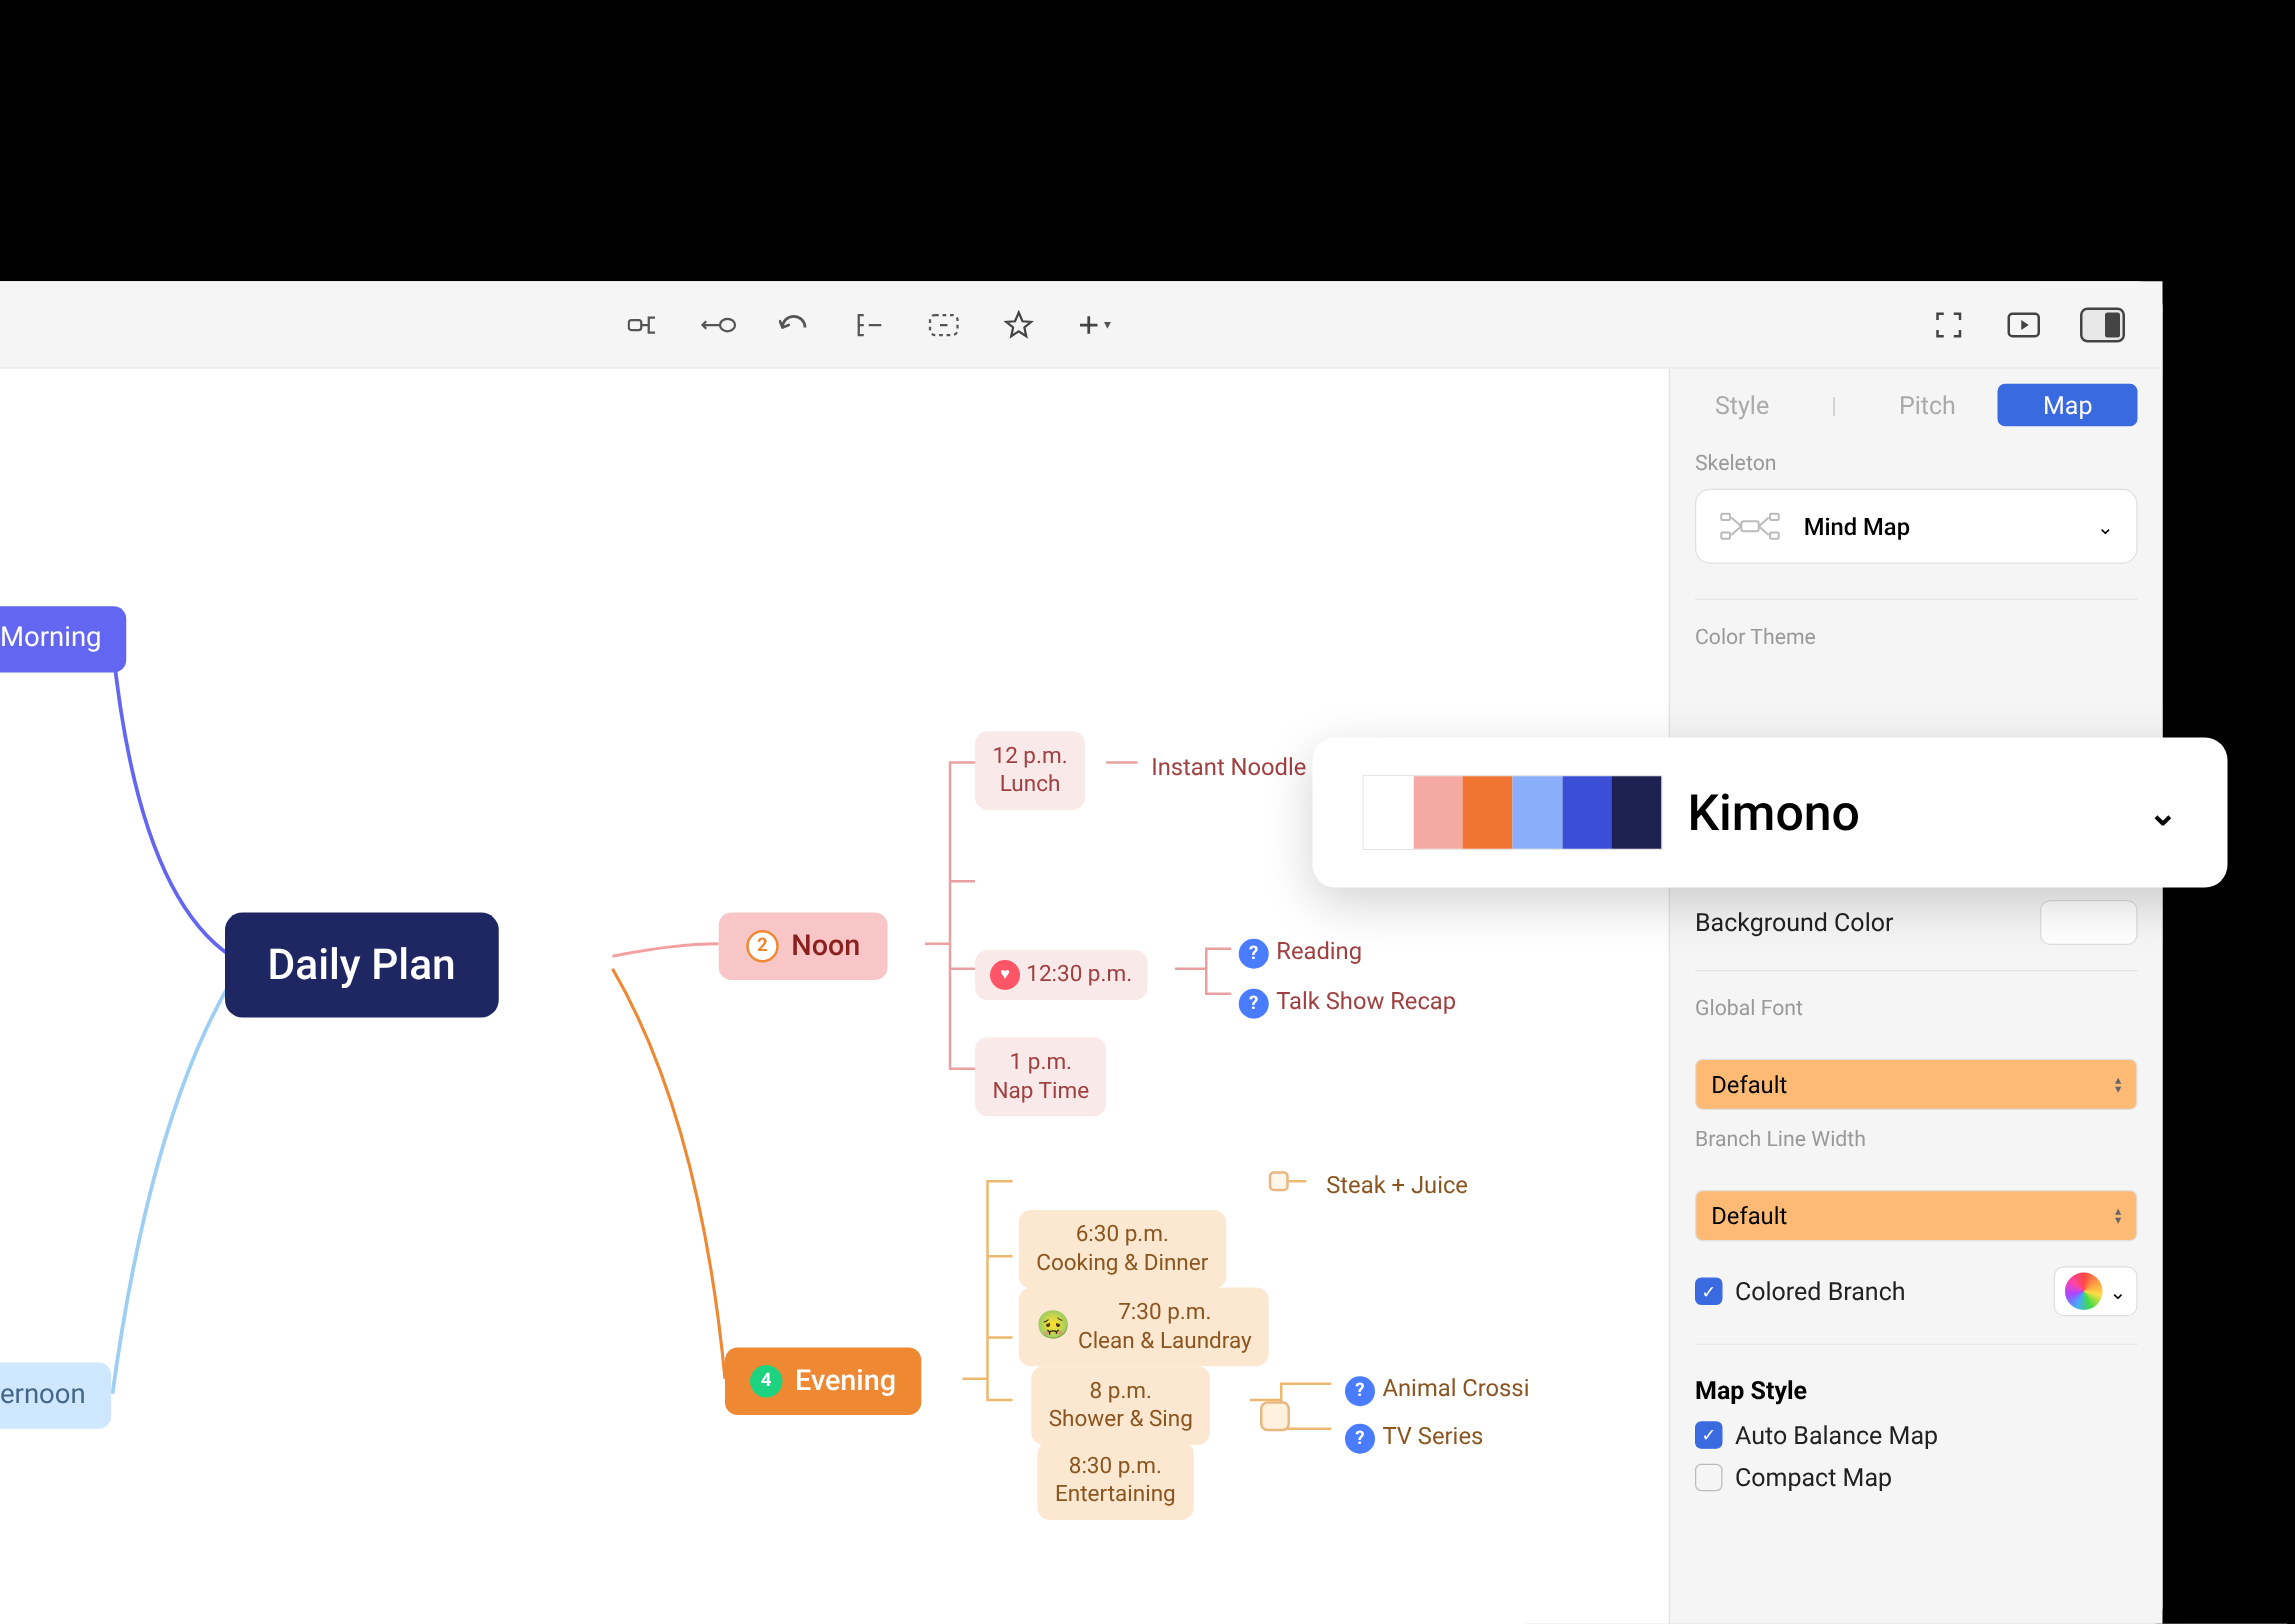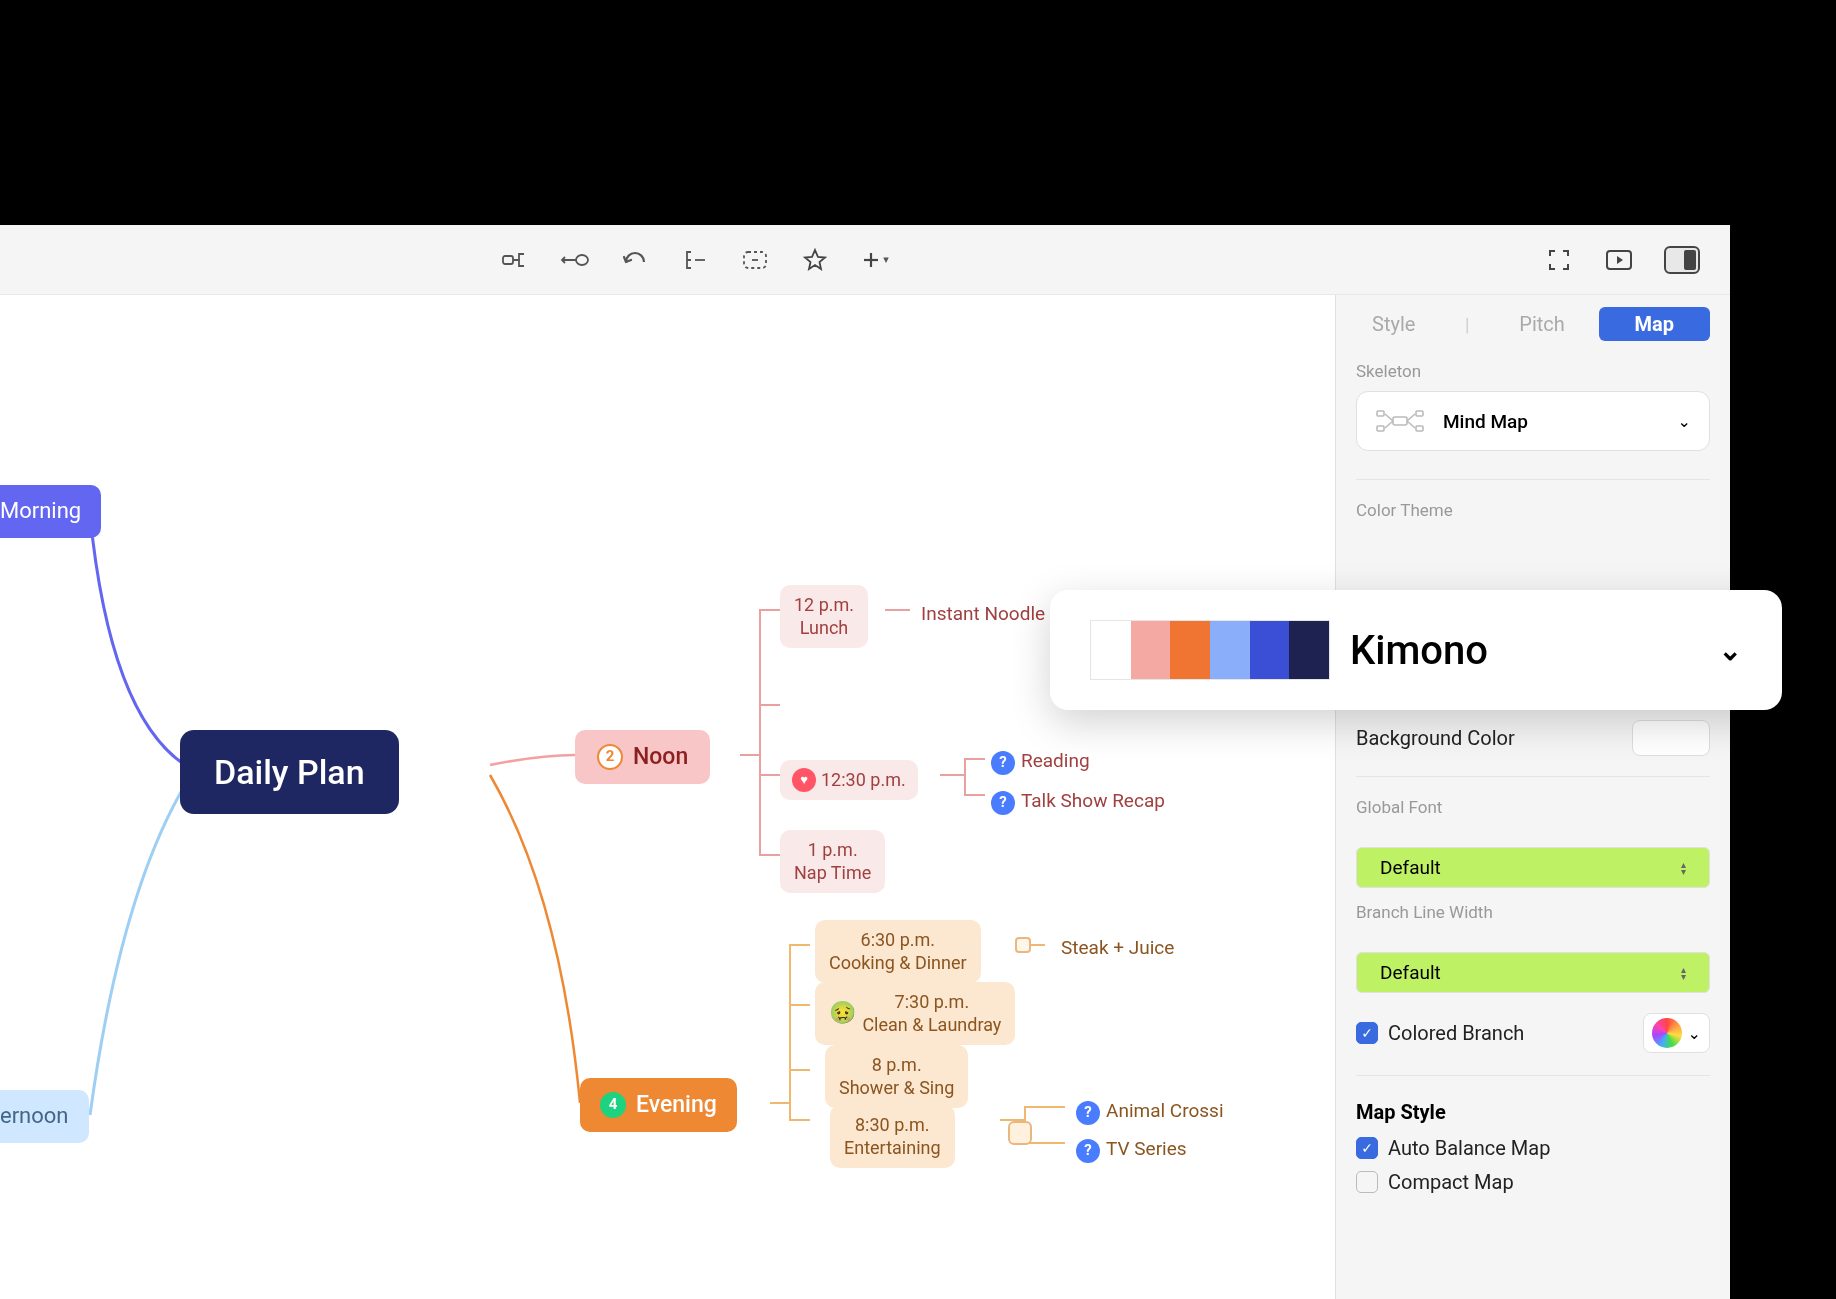--- a/index.html
+++ b/index.html
@@ -11,21 +11,21 @@
 .toolbar-icon { width: 30px; height: 30px; display: flex; align-items: center; justify-content: center; cursor: pointer; color: #555; }
 .panel-toggle { width: 36px; height: 28px; border: 2px solid #444; border-radius: 6px; position: relative; background: #e8e8e8; }
 .panel-toggle::after { content: ''; position: absolute; right: 2px; top: 2px; bottom: 2px; width: 12px; background: #444; border-radius: 2px; }
 
 .canvas { position: absolute; left: 0; top: 70px; right: 395px; bottom: 0; background: #fff; overflow: hidden; }
 .sidebar { position: absolute; right: 0; top: 70px; width: 395px; bottom: 0; background: #f5f5f5; border-left: 1px solid #e0e0e0; padding: 12px 20px; overflow: visible; }
 
 .side-tabs { display: flex; justify-content: space-between; padding: 0 0 20px 0; align-items: center; }
 .side-tab { font-size: 20px; color: #aaa; cursor: pointer; padding: 5px 16px; }
 .side-tab.sep { font-size: 18px; color: #ccc; }
-.side-tab.active { background: #3A6AE0; color: #fff; border-radius: 6px; padding: 5px 36px; font-weight: bold; }
+.side-tab.active { background: #3A6AE0; color: #fff; border-radius: 6px; padding: 5px 36px; }
 
 .section-label { font-size: 17px; color: #999; margin-bottom: 10px; }
 .skeleton-select { background: #fff; border: 1px solid #e0e0e0; border-radius: 12px; padding: 14px 18px; display: flex; align-items: center; justify-content: space-between; margin-bottom: 28px; }
 .skeleton-left { display: flex; align-items: center; gap: 18px; }
 .skeleton-icon { width: 50px; height: 30px; position: relative; }
 .skeleton-label { font-size: 19px; font-weight: 500; }
 .chev { font-size: 16px; }
 
 .hr { height: 1px; background: #e5e5e5; margin: 5px 0 20px 0; }
 .thumb { width: 112px; height: 60px; border-radius: 8px; position: relative; }
@@ -33,41 +33,41 @@
 .thumb.pink { background: #fce4e4; }
 .thumb.blue { background: #b4c9ff; }
 .thumb.dark { background: #1c2458; }
 .thumb svg { position: absolute; inset: 0; }
 
 .setting-row { display: flex; justify-content: space-between; align-items: center; margin: 20px 0; gap: 40px; }
 .setting-label { font-size: 20px; color: #222; }
 .color-swatch { width: 78px; height: 36px; border: 1px solid #ddd; border-radius: 8px; background: #fff; }
 
 .select-row { margin-bottom: 14px; }
-.select-box { background: #bef264; border: 1px solid #e0e0e0; border-radius: 6px; padding: 8px 23px; display: flex; justify-content: space-between; align-items: center; font-size: 19px; margin-top: 30px; }
+.select-box { background: #fdba74; border: 1px solid #e0e0e0; border-radius: 6px; padding: 8px 12px; display: flex; justify-content: space-between; align-items: center; font-size: 19px; margin-top: 30px; }
 .updown { display: flex; flex-direction: column; line-height: 7px; font-size: 10px; color: #666; }
 
 .checkbox-row { display: flex; align-items: center; gap: 10px; margin: 10px 0; }
 .checkbox { width: 22px; height: 22px; border-radius: 5px; border: 1.5px solid #bbb; display: flex; align-items: center; justify-content: center; }
 .checkbox.checked { background: #3A6AE0; border-color: #3A6AE0; color: #fff; font-size: 14px; }
 .color-circle { width: 30px; height: 30px; border-radius: 50%; background: conic-gradient(#ff4444, #ff9944, #ffdd44, #44dd44, #44aaff, #aa44ff, #ff44aa, #ff4444); }
 .cc-wrap { display: flex; align-items: center; gap: 6px; border: 1px solid #e0e0e0; padding: 4px 8px; border-radius: 8px; background: #fff; }
 
 .map-style-title { font-size: 20px; font-weight: 700; margin: 24px 0 12px 0; }
 
 
 .node { position: absolute; border-radius: 10px; padding: 10px 18px; font-size: 20px; text-align: center; line-height: 1.3; }
 .node.central { background: #1e2761; color: #fff; padding: 20px 34px; font-size: 34px; font-weight: 500; border-radius: 14px; }
 .node.morning { background: #6366F1; color: #fff; padding: 12px 20px; font-size: 22px; }
 .node.noon { background: #f8c6c6; color: #8b2020; padding: 12px 22px; font-size: 23px; font-weight: 500; display: flex; gap: 10px; align-items: center; }
 .node.evening { background: #ee8833; color: #fff; padding: 12px 20px; font-size: 23px; font-weight: 500; display: flex; gap: 10px; align-items: center; }
 .node.ernoon { background: #cfe8ff; color: #446688; padding: 12px 20px; font-size: 22px; }
 .node.noon-child { background: #fae9e9; color: #a04040; font-size: 18px; padding: 8px 14px; }
 .node.noon-leaf { color: #a04040; font-size: 19px; padding: 4px 6px; }
-.node.eve-child { background: #fce7d0; color: #8b5520; font-size: 18px; padding: 8px 14px; }
+.node.eve-child { background: #fce7d0; color: #8b5520; font-size: 18px; padding: 8px 14px; margin-top: 48px; }
 .node.eve-leaf { color: #8b5520; font-size: 19px; padding: 4px 6px; }
 .num-badge { width: 26px; height: 26px; border-radius: 50%; display: inline-flex; align-items: center; justify-content: center; font-size: 15px; font-weight: 700; }
 .nb2 { background: #fff; color: #ee8833; border: 2.5px solid #ee8833; }
 .nb4 { background: #1dd380; color: #fff; }
 .q-icon { width: 24px; height: 24px; border-radius: 50%; background: #4a7cff; color: #fff; display: inline-flex; align-items: center; justify-content: center; font-size: 15px; font-weight: 700; margin-right: 6px; }
 .heart-icon { width: 24px; height: 24px; border-radius: 50%; background: #ff5566; color: #fff; display: inline-flex; align-items: center; justify-content: center; font-size: 13px; margin-right: 5px; }
 .emoji { font-size: 22px; margin-right: 6px; }
 svg.connectors { position: absolute; left: 0; top: 0; pointer-events: none; }
 
 

